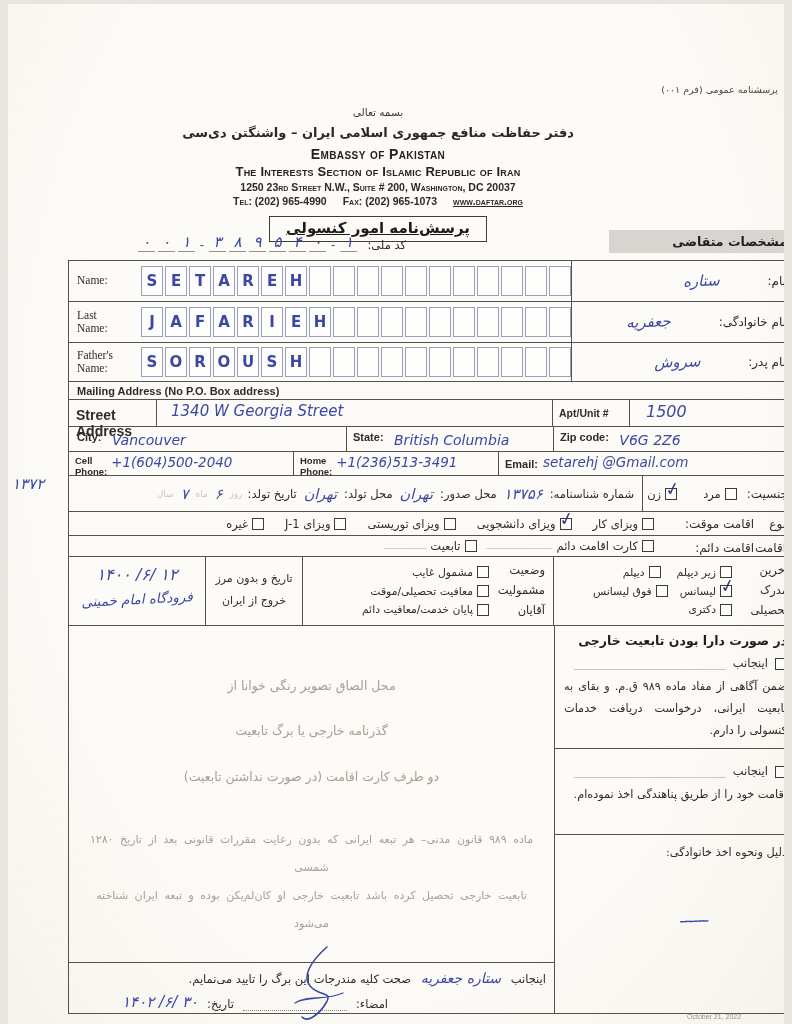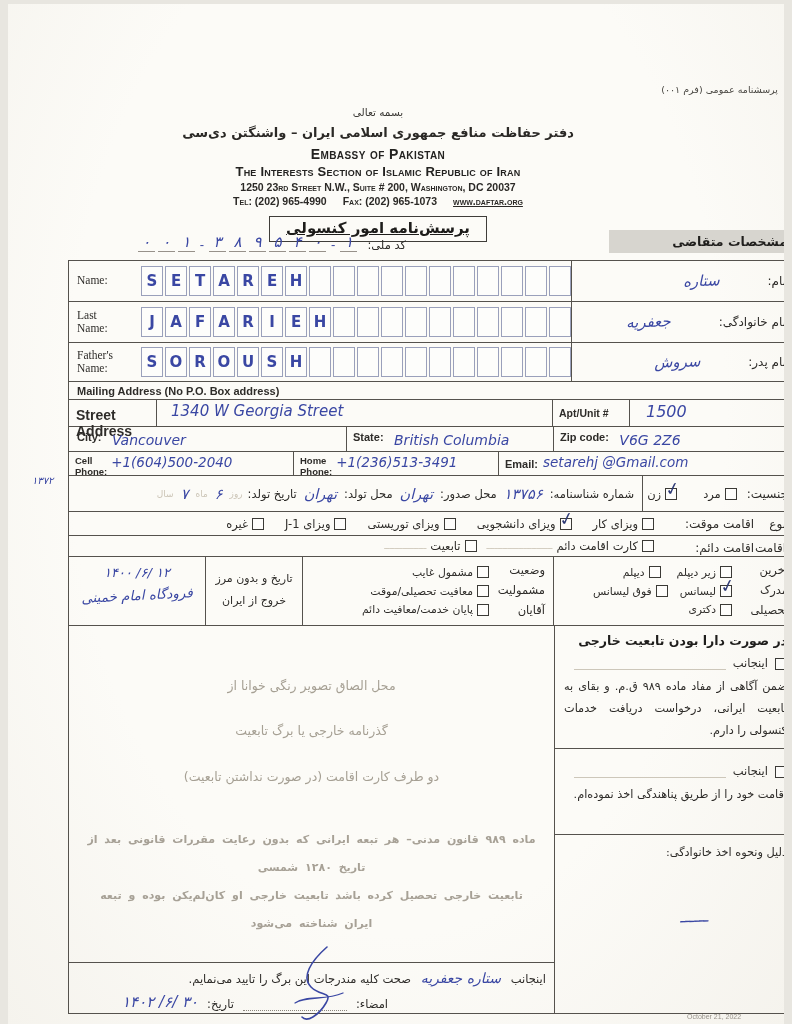--- a/index.html
+++ b/index.html
@@ -99,45 +99,45 @@
   .ckbox.checked::after{content:"✓";position:absolute;right:-4px;top:-11px;font-size:18px;font-weight:700;
          color:#2c3874;transform:rotate(-12deg);font-family:"DejaVu Sans",sans-serif;}
 
   .c-edu{flex:0 0 243px;border-left:1px solid #55524d;display:flex;padding:3px 4px;}
   .c-mil{flex:0 0 251px;border-left:1px solid #55524d;display:flex;padding:3px 4px;}
   .c-exl{flex:0 0 97px;border-left:1px solid #55524d;text-align:center;font-size:11px;line-height:2.0;padding-top:11px;}
   .c-exv{flex:1;text-align:center;padding-top:8px;}
   .stack{width:52px;font-size:11.5px;line-height:1.75;text-align:right;padding-right:4px;}
   .opts{flex:1;display:flex;flex-direction:column;justify-content:space-evenly;padding-right:4px;}
   .opts .ckitem{font-size:10.8px;}
-  .exdate{font-size:13px;}
+  .exdate{font-size:16px;}
   .export{font-size:13.5px;margin-top:7px;transform:rotate(-3deg);}
 
   .leftcol{flex:0 0 485px;border-right:1px solid #55524d;display:flex;flex-direction:column;}
   .photo{height:336px;border-bottom:1px solid #55524d;text-align:center;direction:rtl;}
   .ph-line{color:#a6a094;font-size:12.5px;}
   .ph-1{margin-top:52px;} .ph-2{margin-top:30px;} .ph-3{margin-top:31px;}
-  .legal{margin-top:42px;color:#a7a196;font-size:11px;line-height:2.55;padding:0 16px;word-spacing:3px;font-weight:bold;}
+  .legal{margin-top:42px;color:#a7a196;font-size:11px;line-height:2.55;padding:0 16px;word-spacing:3px;}
   .sigcell{flex:1;position:relative;direction:rtl;padding:7px 8px 0;font-size:11.5px;}
   .sigline1 .hw{font-size:14px;margin:0 6px;}
   .sigline2{margin-top:7px;display:flex;align-items:flex-end;gap:9px;padding-right:158px;font-size:11.5px;}
   .blank{width:104px;border-bottom:1px dotted #8a857c;height:12px;}
   .sigdate{font-size:15px;}
 
   .rightcol{flex:1;display:flex;flex-direction:column;direction:rtl;}
   .boxhdr{font-weight:700;font-size:12.5px;color:#1f1e1c;}
   .injline{display:flex;align-items:flex-end;gap:7px;margin:8px 0 6px;font-size:11.5px;}
   .dotblank{flex:1;border-bottom:1px solid #cdc7ba;height:10px;margin-left:10px;}
   .boxbody{font-size:11.3px;line-height:1.95;text-align:justify;}
   .fnbox{height:123px;border-bottom:1px solid #55524d;padding:7px 9px 0;box-sizing:border-box;}
   .asybox{height:86px;border-bottom:1px solid #55524d;padding:7px 9px 0;box-sizing:border-box;}
   .rsnbox{flex:1;padding:7px 9px 0;position:relative;}
   .rsn-dash{position:absolute;top:72px;right:88px;font-size:16px;color:#3a47a3;transform:rotate(-2deg);letter-spacing:-1px;}
 
-  .year-margin{position:absolute;top:471px;left:24px;font-size:10px;}
+  .year-margin{position:absolute;top:471px;left:4px;font-size:15px;}
   .sigsvg{position:absolute;left:283px;top:941px;}
   .print-date{position:absolute;left:679px;top:1009px;font-size:7px;color:#97928a;}
 </style>
 </head>
 <body>
 
 <div class="page">
 
   <div class="form-code fa">پرسشنامه عمومی (فرم ۰۰۱)</div>
 

